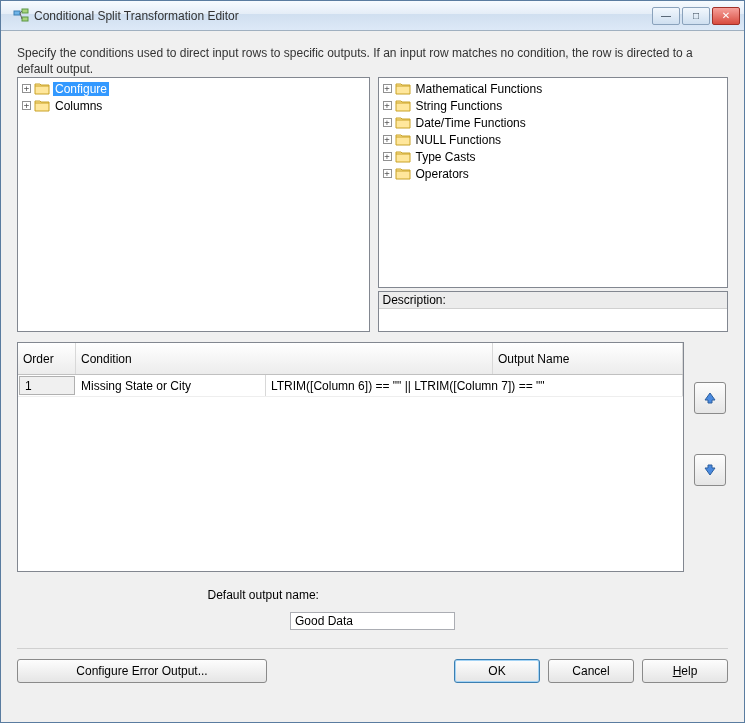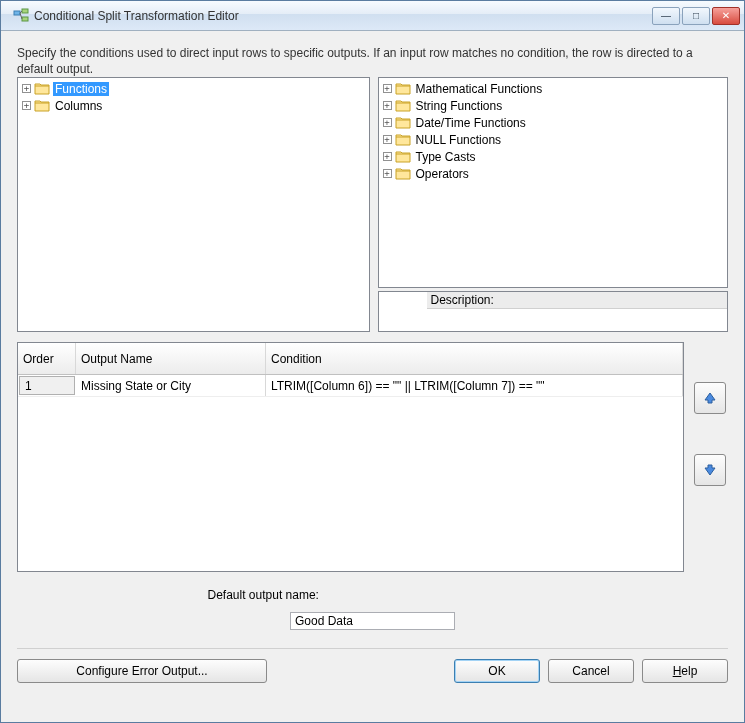--- a/index.html
+++ b/index.html
@@ -63,21 +63,20 @@
   .right-column { flex: 1; display: flex; flex-direction: column; gap: 3px; }
   .right-column .tree-panel { flex: 1; }
   .desc-box {
     border: 1px solid #828790;
     background: #fff;
   }
   .desc-box .header {
     font-size: 12px; padding: 1px 4px;
     border-bottom: 1px solid #d0d0d0;
     background: #ececec;
-    margin-left: 48px;
   }
   .desc-box .body { height: 22px; }
   .tree-item {
     display: flex; align-items: center;
     height: 17px; padding-left: 4px;
     font-size: 12px;
   }
   .expander {
     width: 9px; height: 9px;
     border: 1px solid #919191;
@@ -217,21 +216,21 @@
 
       <div class="tree-panel">
         <div class="tree-item">
           <span class="expander">+</span>
           <span class="folder-icon">
             <svg width="16" height="13" viewBox="0 0 16 13">
                 <path d="M1 2 h5 l1 1 h8 v9 h-14 z" fill="#ffe79c" stroke="#c9a227"></path>
                 <path d="M1 4 h14" stroke="#c9a227"></path>
               </svg>
           </span>
-          <span class="tree-label selected">Functions</span>
+          <span class="tree-label selected">Configure</span>
         </div>
         <div class="tree-item">
           <span class="expander">+</span>
           <span class="folder-icon">
             <svg width="16" height="13" viewBox="0 0 16 13">
                 <path d="M1 2 h5 l1 1 h8 v9 h-14 z" fill="#ffe79c" stroke="#c9a227"></path>
                 <path d="M1 4 h14" stroke="#c9a227"></path>
               </svg>
           </span>
           <span class="tree-label">Columns</span>
@@ -306,22 +305,22 @@
           <div class="body"></div>
         </div>
       </div>
 
     </div>
 
     <div class="grid-area">
       <div class="grid">
         <div class="grid-header">
           <div class="col col-order">Order</div>
+          <div class="col col-cond">Condition</div>
           <div class="col col-name">Output Name</div>
-          <div class="col col-cond">Condition</div>
         </div>
         <div class="grid-row">
           <div class="cell col-order">1</div>
           <div class="cell col-name">Missing State or City</div>
           <div class="cell col-cond">LTRIM([Column 6]) == "" || LTRIM([Column 7]) == ""</div>
         </div>
       </div>
       <div class="side-buttons">
         <div class="arrow-btn">
           <svg width="14" height="14" viewBox="0 0 14 14">

